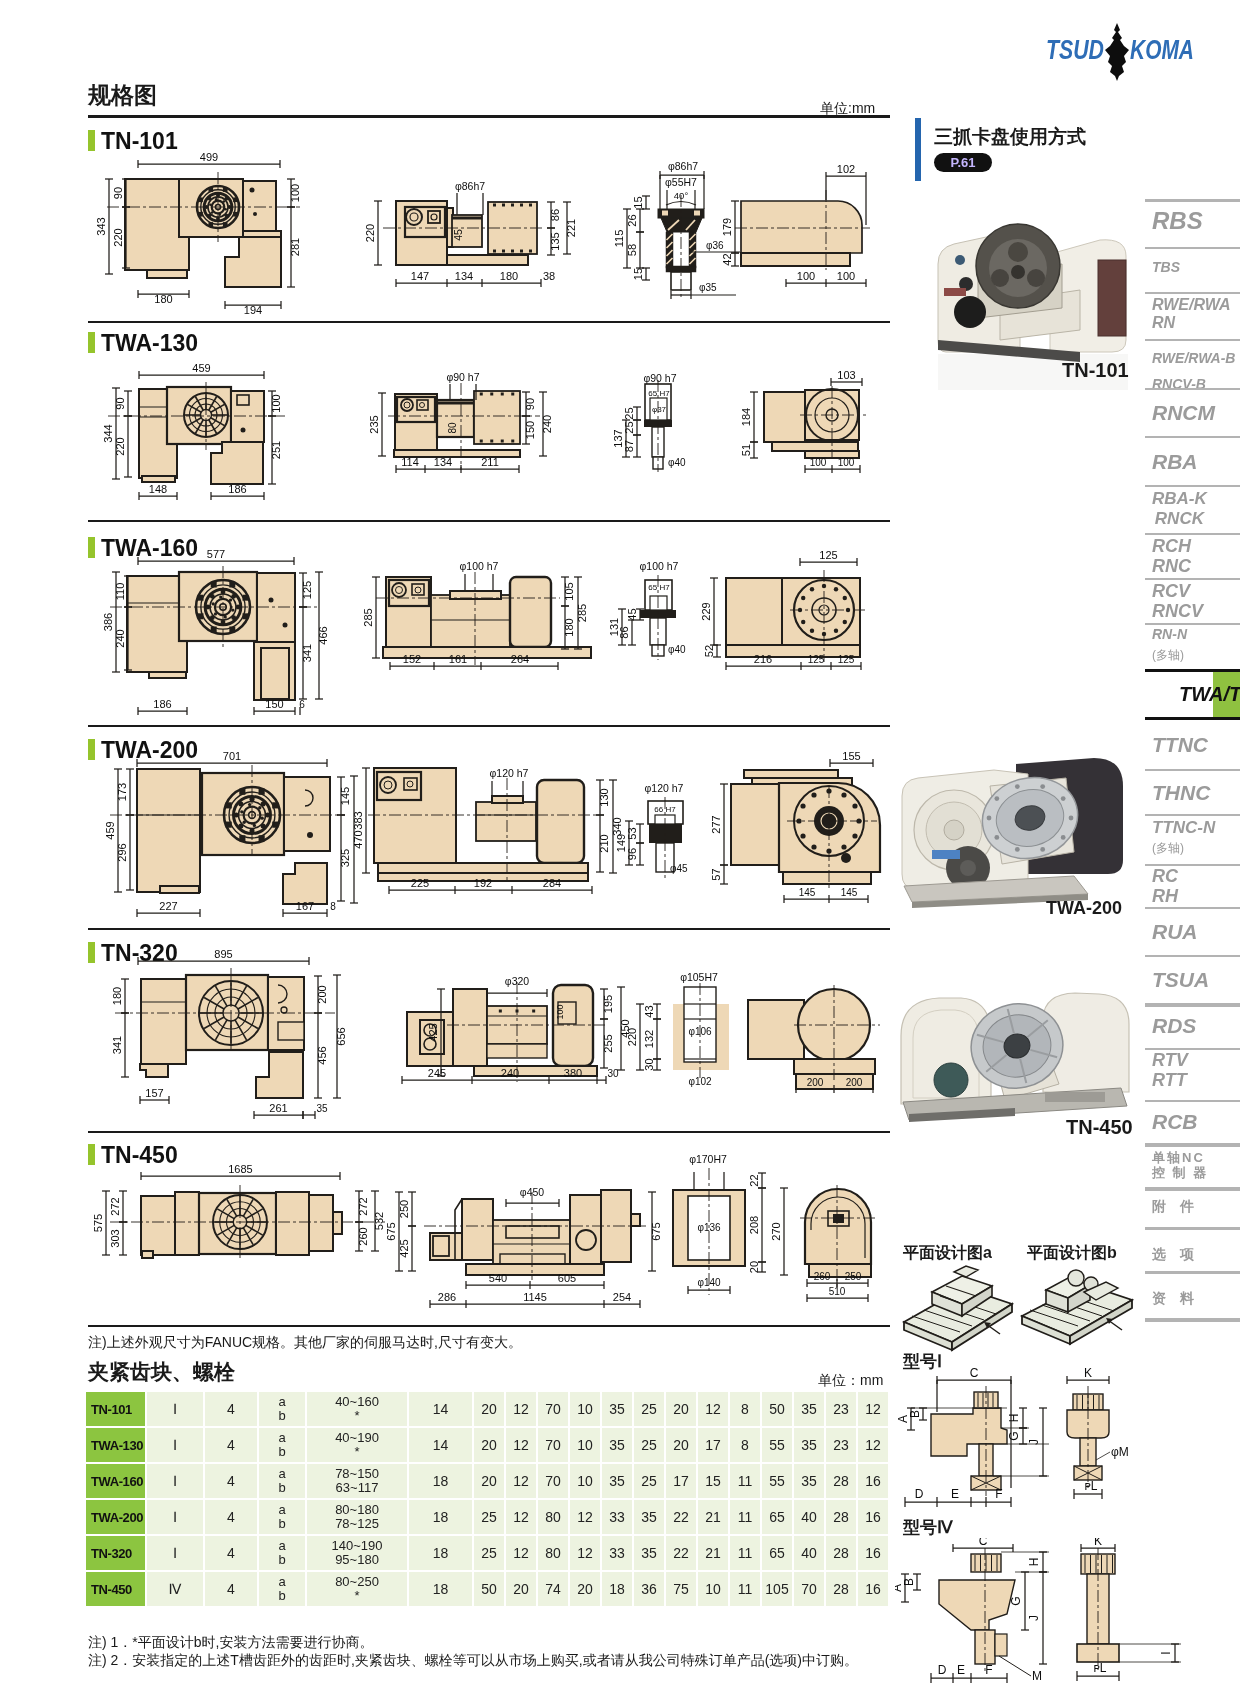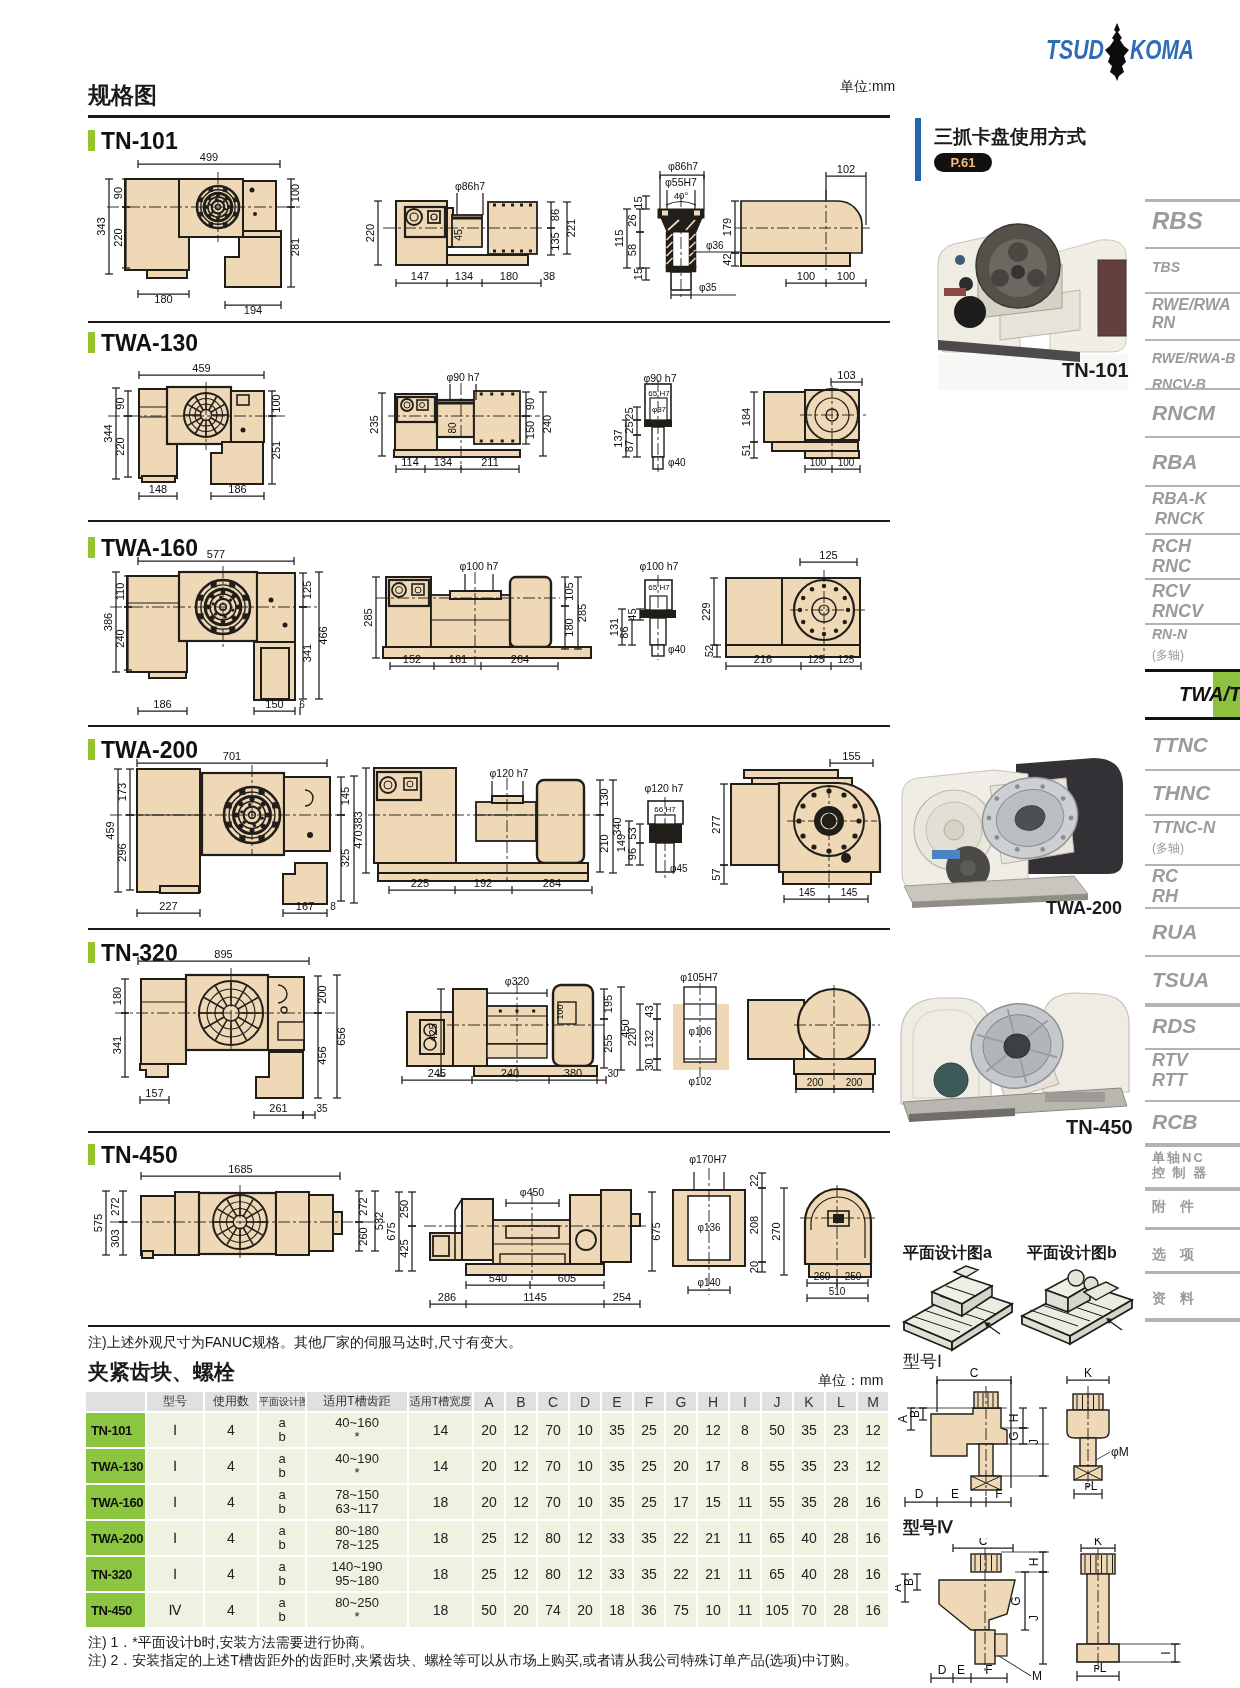--- a/index.html
+++ b/index.html
@@ -12,21 +12,21 @@
   .navitem{position:absolute;left:1152px;color:#9b9b9b;font-weight:bold;font-style:italic;white-space:nowrap;}
   .navline{position:absolute;left:1145px;width:95px;background:#b3b3b3;}
   svg{position:absolute;}
   svg text{font-family:"Liberation Sans", sans-serif;}
 </style>
 </head>
 <body>
 
 <div class="abs" style="left:88px;top:80px;font-size:23px;font-weight:bold;">规格图</div>
 
-<div class="abs" style="left:820px;top:78px;font-size:14px;margin-left:20px;">单位:mm</div>
+<div class="abs" style="left:820px;top:100px;font-size:14px;">单位:mm</div>
 
 <div class="abs" style="left:88px;top:115px;width:802px;height:3px;background:#1a1a1a;"></div>
 
 <div class="secttl" style="left:88px;top:128px;"><span class="bar"></span>TN-101</div>
 
 <div class="sep" style="top:321px;"></div>
 
 <div class="secttl" style="left:88px;top:330px;"><span class="bar"></span>TWA-130</div>
 <div class="sep" style="top:520px;"></div>
 
@@ -73,41 +73,20 @@
         <col style="width:30px">
         <col style="width:30px">
         <col style="width:30px">
         <col style="width:30px">
         <col style="width:30px">
         <col style="width:30px">
         <col style="width:30px">
         <col style="width:30px">
       </colgroup>
  <tbody>
-        <tr class="hd">
-          <td></td>
-          <td class="sm" style="font-size:12px;">型号</td>
-          <td class="sm" style="font-size:12px;">使用数</td>
-          <td class="sm" style="font-size:10px;">平面设计图</td>
-          <td class="sm" style="font-size:12px;">适用T槽齿距</td>
-          <td class="sm" style="font-size:11px;">适用T槽宽度</td>
-          <td>A</td>
-          <td>B</td>
-          <td>C</td>
-          <td>D</td>
-          <td>E</td>
-          <td>F</td>
-          <td>G</td>
-          <td>H</td>
-          <td>I</td>
-          <td>J</td>
-          <td>K</td>
-          <td>L</td>
-          <td>M</td>
-        </tr>
  <tr style="height:34px;">
           <td class="mod">TN-101</td>
           <td>Ⅰ</td>
           <td>4</td>
           <td class="md">a<br>b</td>
           <td class="md">40~160<br>*</td>
           <td>14</td>
           <td>20</td>
           <td>12</td>
           <td>70</td>
@@ -235,21 +214,21 @@
 <div class="abs" style="left:88px;top:1652px;font-size:14px;">注) 2．安装指定的上述T槽齿距外的齿距时,夹紧齿块、螺栓等可以从市场上购买,或者请从我公司特殊订单产品(选项)中订购。</div>
 
 <svg style="left:1044px;top:18px;" width="152" height="70" viewBox="0 0 152 70">
   <text x="2" y="41" font-size="27" font-weight="bold" fill="#2e6db6" textLength="58" lengthAdjust="spacingAndGlyphs" font-style="italic">TSUD</text>
   <text x="86" y="41" font-size="27" font-weight="bold" fill="#2e6db6" textLength="64" lengthAdjust="spacingAndGlyphs" font-style="italic">KOMA</text>
   <path d="M73 5 L76 12 L74 14 L78 20 L76 22 L80 28 L85 32 L80 38 L82 44 L78 48 L80 54 L75 58 L73 63 L71 58 L66 54 L68 48 L64 44 L66 38 L61 32 L66 28 L70 22 L68 20 L72 14 L70 12 Z" fill="#0d0d0d"></path>
 </svg>
 
 <div class="abs" style="left:915px;top:118px;width:6px;height:63px;background:#2465ae;"></div>
 <div class="abs" style="left:934px;top:124px;font-size:19px;font-weight:bold;">三抓卡盘使用方式</div>
-<div class="abs" style="left:934px;top:153px;width:58px;height:19px;background:#111;border-radius:10px;color:#fdba74;font-size:13px;font-weight:bold;text-align:center;line-height:19px;">P.61</div>
+<div class="abs" style="left:934px;top:153px;width:58px;height:19px;background:#111;border-radius:10px;color:#c4b5fd;font-size:13px;font-weight:bold;text-align:center;line-height:19px;">P.61</div>
 
 <div id="photo1" class="abs">
     <svg style="left:930px;top:212px;" width="205" height="185" viewBox="0 0 205 185">
 <rect x="8" y="142" width="190" height="36" fill="#f7f7f6" stroke="#211e1a" stroke-width="0"></rect>
 
 <path d="M8 52 Q8 36 24 32 L70 22 L90 20 L90 140 L16 140 Q8 140 8 128 Z" fill="#efece3" stroke="#c6c1b4" stroke-width="1"></path>
 
 <path d="M120 42 L170 28 Q196 26 196 44 L196 128 Q196 140 182 140 L120 140 Z" fill="#f1eee6" stroke="#cdc8bb" stroke-width="1"></path>
 
 <path d="M70 90 L150 78 L150 118 L70 128 Z" fill="#e7e3d8" stroke="#b9b4a6" stroke-width="1"></path>
@@ -463,21 +442,21 @@
 <polygon points="50,36 72,23 72,38 50,50" fill="#d3d5cb" stroke="#211e1a" stroke-width="1.6"></polygon>
 <circle cx="58" cy="16" r="8" fill="#e4e6dc" stroke="#211e1a" stroke-width="1.4"></circle>
 <circle cx="73" cy="22" r="7" fill="#dfe1d7" stroke="#211e1a" stroke-width="1.4"></circle>
 <polygon points="66,30 88,20 100,26 78,38" fill="#e8eae0" stroke="#211e1a" stroke-width="1.4"></polygon>
 
 <line x1="90" y1="58" x2="104" y2="68" stroke="#211e1a" stroke-width="1.5"></line>
 <path d="M88 56 l7 1 l-4 5 z" fill="#211e1a" stroke="#211e1a" stroke-width="0"></path>
     </svg>
   </div>
 
-<div class="abs" style="left:903px;top:1350px;font-size:17px;font-weight:normal;">型号Ⅰ</div>
+<div class="abs" style="left:903px;top:1350px;font-size:17px;font-weight:bold;">型号Ⅰ</div>
 
 <div id="clampI" class="abs">
     <svg style="left:895px;top:1368px;" width="245" height="142" viewBox="0 0 245 142">
 <polygon points="36,46 78,46 78,40 106,40 106,60 112,62 112,76 72,76 72,88 36,88" fill="#eed8b6" stroke="#211e1a" stroke-width="1.4"></polygon>
 
 <rect x="79" y="24" width="24" height="16" fill="#eed8b6" stroke="#211e1a" stroke-width="1.4"></rect>
 <line x1="83" y1="25" x2="83" y2="39" stroke="#211e1a" stroke-width="1"></line>
 <line x1="88" y1="25" x2="88" y2="39" stroke="#211e1a" stroke-width="1"></line>
 <line x1="93" y1="25" x2="93" y2="39" stroke="#211e1a" stroke-width="1"></line>
 <line x1="98" y1="25" x2="98" y2="39" stroke="#211e1a" stroke-width="1"></line>

